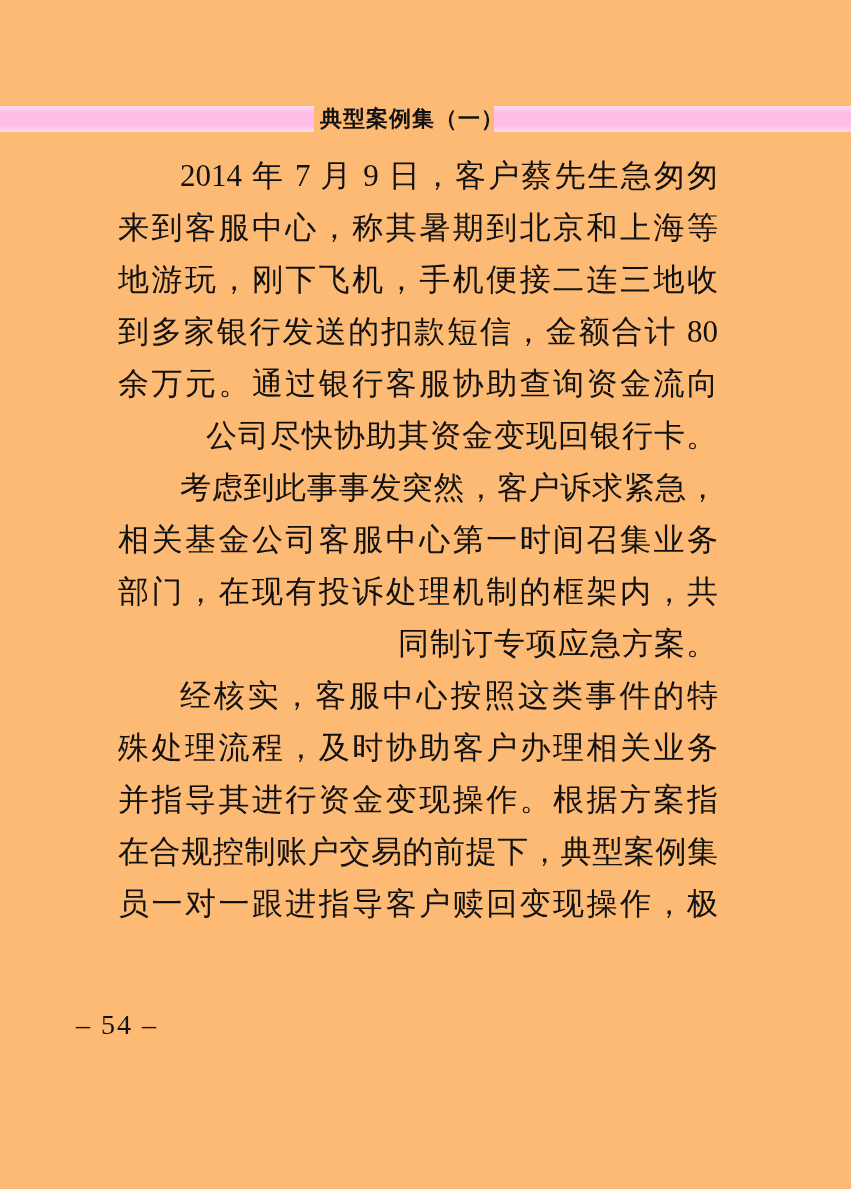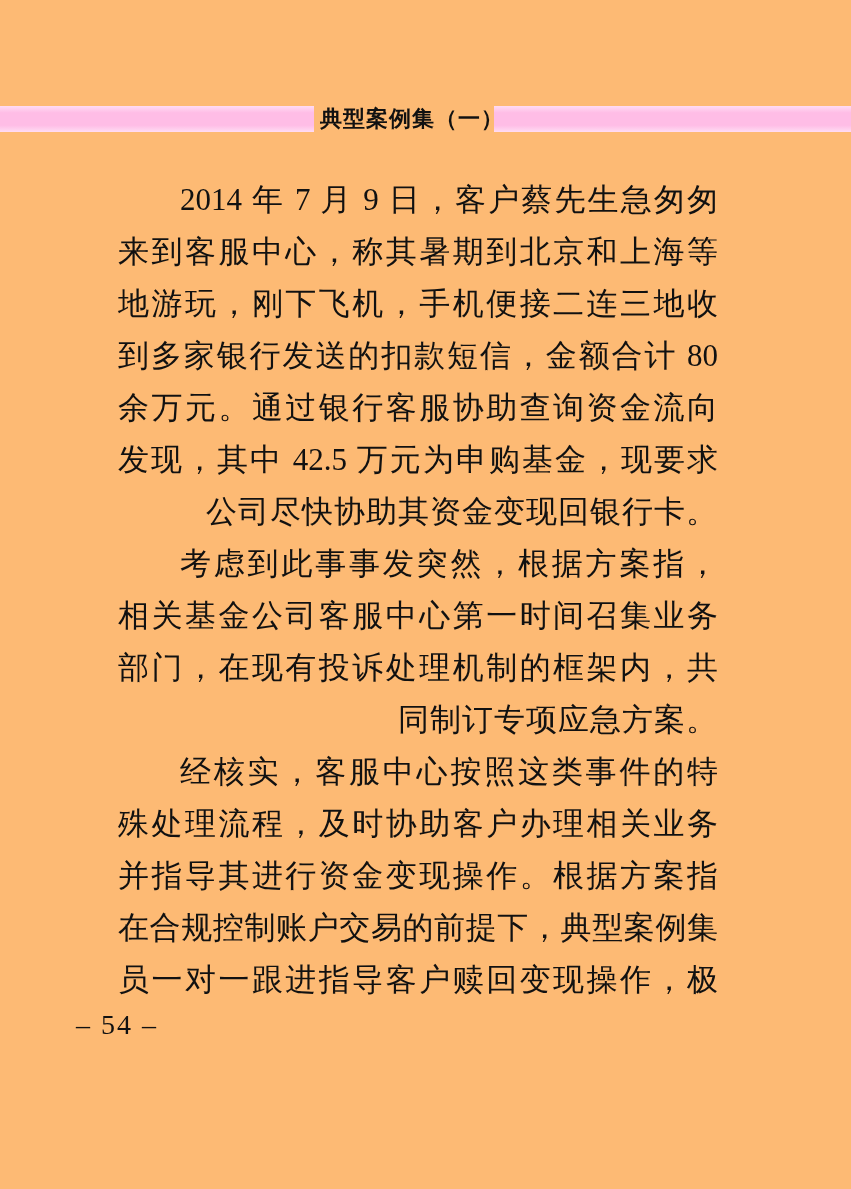--- a/index.html
+++ b/index.html
@@ -50,21 +50,21 @@
     font-weight: bold;
     font-size: 22px;
     line-height: 26px;
     letter-spacing: 1px;
     color: var(--ink);
   }
   
   .text-block {
     position: absolute;
     left: 118px;
-    top: 174px;
+    top: 150px;
     width: 600px;
   }
   .line {
     height: 52px;
     line-height: 52px;
     font-size: 31px;
     color: var(--ink);
     text-align: justify;
     text-align-last: justify;
   }
@@ -96,25 +96,24 @@
     <span class="band band-right"></span>
   </header>
 
   <main class="text-block" id="text-block">
       <div class="paragraph">
         <div class="line first">2014 年 7 月 9 日，客户蔡先生急匆匆</div>
         <div class="line">来到客服中心，称其暑期到北京和上海等</div>
         <div class="line">地游玩，刚下飞机，手机便接二连三地收</div>
         <div class="line">到多家银行发送的扣款短信，金额合计 80</div>
         <div class="line">余万元。通过银行客服协助查询资金流向</div>
-        <div class="line">发现，其中 42.5 万元为申购基金，现要求</div>
         <div class="line plain">公司尽快协助其资金变现回银行卡。</div>
       </div>
       <div class="paragraph">
-        <div class="line first">考虑到此事事发突然，根据方案指，</div>
+        <div class="line first">考虑到此事事发突然，客户诉求紧急，</div>
         <div class="line">相关基金公司客服中心第一时间召集业务</div>
         <div class="line">部门，在现有投诉处理机制的框架内，共</div>
         <div class="line plain">同制订专项应急方案。</div>
       </div>
       <div class="paragraph">
         <div class="line first">经核实，客服中心按照这类事件的特</div>
         <div class="line">殊处理流程，及时协助客户办理相关业务</div>
         <div class="line">并指导其进行资金变现操作。根据方案指</div>
         <div class="line">在合规控制账户交易的前提下，典型案例集</div>
         <div class="line">员一对一跟进指导客户赎回变现操作，极</div>

